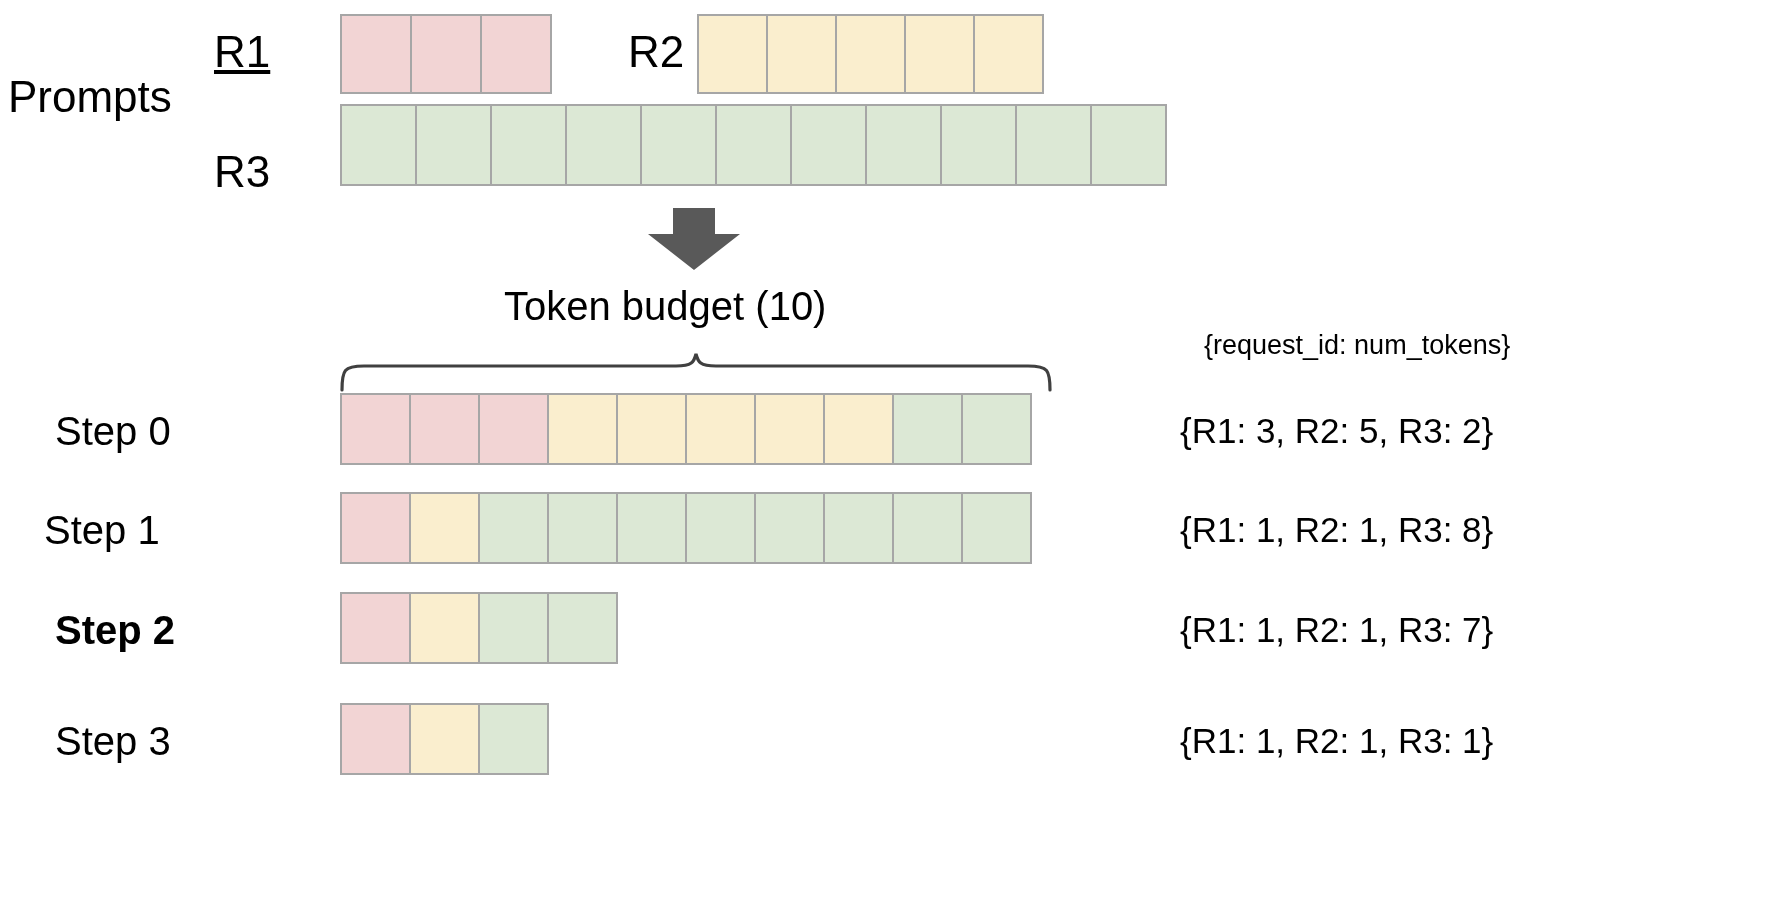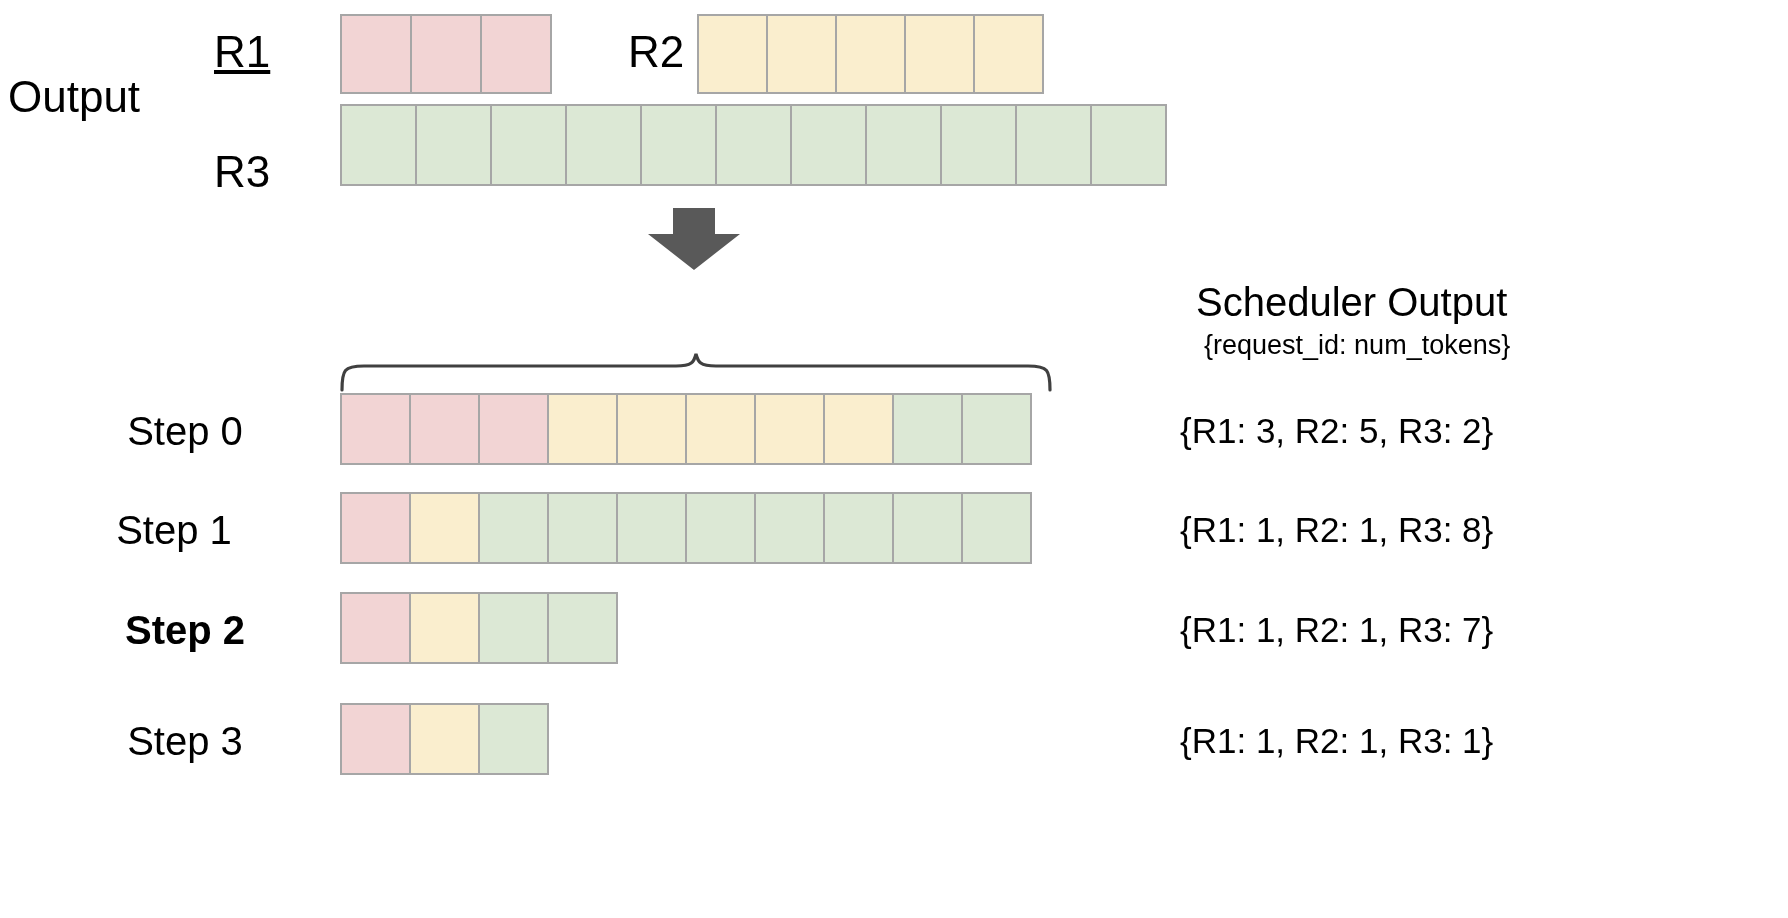--- a/index.html
+++ b/index.html
@@ -39,21 +39,21 @@
     line-height: 1;
     color: #000;
   }
   .lbl-prompts  { font-size: 44px; left: 8px;   top: 75px; }
   .lbl-r1       { font-size: 44px; left: 214px; top: 30px; text-decoration: underline; }
   .lbl-r2       { font-size: 44px; left: 628px; top: 30px; }
   .lbl-r3       { font-size: 44px; left: 214px; top: 122px; margin-top: 28px; }
 
   .lbl-step {
     font-size: 40px;
-    text-align: center;
+    text-align: left;
     width: 260px;
   }
 
   .lbl-budget {
     font-size: 40px;
     left: 504px;
     top: 286px;
   }
 
   
@@ -90,21 +90,21 @@
     position: absolute;
     left: 340px;
     top: 352px;
   }
 </style>
 </head>
 <body>
 
 <div id="page">
 
-  <div class="lbl lbl-prompts">Output</div>
+  <div class="lbl lbl-prompts">Prompts</div>
 
   <div class="lbl lbl-r1">R1</div>
   <div class="lbl lbl-r2">R2</div>
   <div class="lbl lbl-r3">R3</div>
 
   <div class="strip" id="prompt-strip-r1" style="left: 340px; top: 14px; height: 80px;">
       <div class="cell" style="width: 72px; height: 80px; background: rgb(242, 212, 212);"></div>
       <div class="cell" style="width: 72px; height: 80px; background: rgb(242, 212, 212);"></div>
       <div class="cell" style="width: 72px; height: 80px; background: rgb(242, 212, 212);"></div>
     </div>
@@ -128,29 +128,29 @@
       <div class="cell" style="width: 77px; height: 82px; background: rgb(220, 232, 213);"></div>
       <div class="cell" style="width: 77px; height: 82px; background: rgb(220, 232, 213);"></div>
     </div>
 
   <div class="arrow">
     <svg width="116" height="62" viewBox="0 0 116 62">
       <polygon points="37,0 79,0 79,26 104,26 58,62 12,26 37,26" fill="#595959"></polygon>
     </svg>
   </div>
 
+  <div class="lbl lbl-budget">Token  budget (10)</div>
 
   <div class="brace">
     <svg width="712" height="40" viewBox="0 0 712 40" fill="none">
       <path d="M2,38 C2,18 4,14 24,14 L336,14 C352,14 354,10 356,2
                C358,10 360,14 376,14 L688,14 C708,14 710,18 710,38" stroke="#404040" stroke-width="3.2" fill="none" stroke-linecap="round"></path>
     </svg>
   </div>
 
-  <div class="sched-title">Scheduler Output</div>
   <div class="sched-sub">{request_id: num_tokens}</div>
 
   <div id="steps-container">
       <div class="lbl lbl-step" style="left: 55px; top: 411px;">Step 0</div>
       <div class="strip" style="left: 340px; top: 393px; height: 72px;">
         <div class="cell" style="width: 71px; height: 72px; background: rgb(242, 212, 212);"></div>
         <div class="cell" style="width: 71px; height: 72px; background: rgb(242, 212, 212);"></div>
         <div class="cell" style="width: 71px; height: 72px; background: rgb(242, 212, 212);"></div>
         <div class="cell" style="width: 71px; height: 72px; background: rgb(250, 238, 206);"></div>
         <div class="cell" style="width: 71px; height: 72px; background: rgb(250, 238, 206);"></div>

